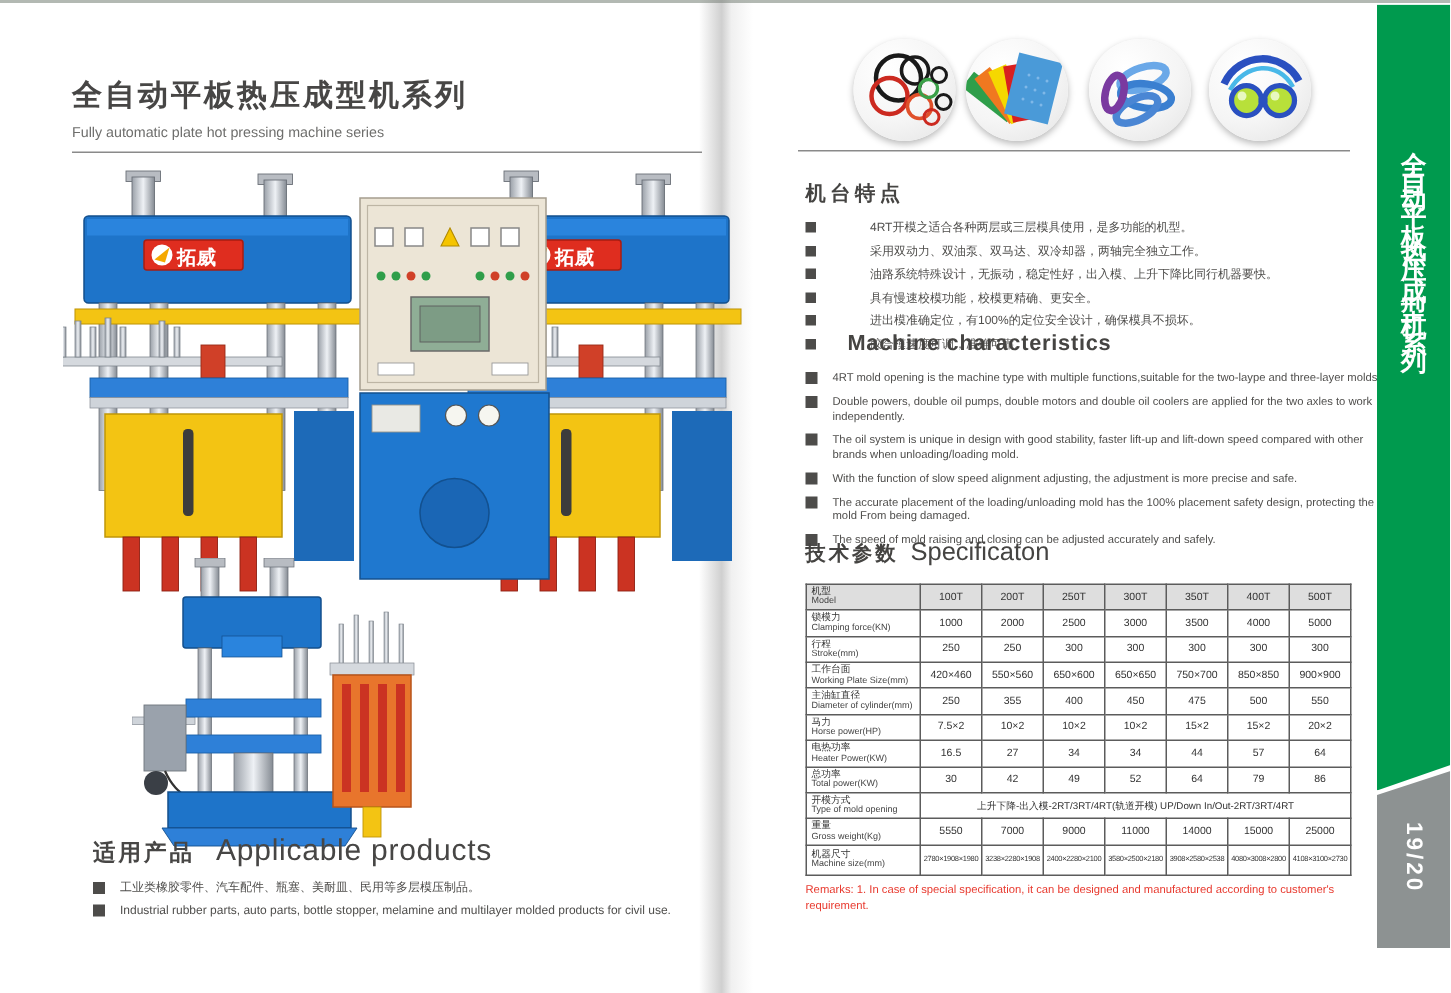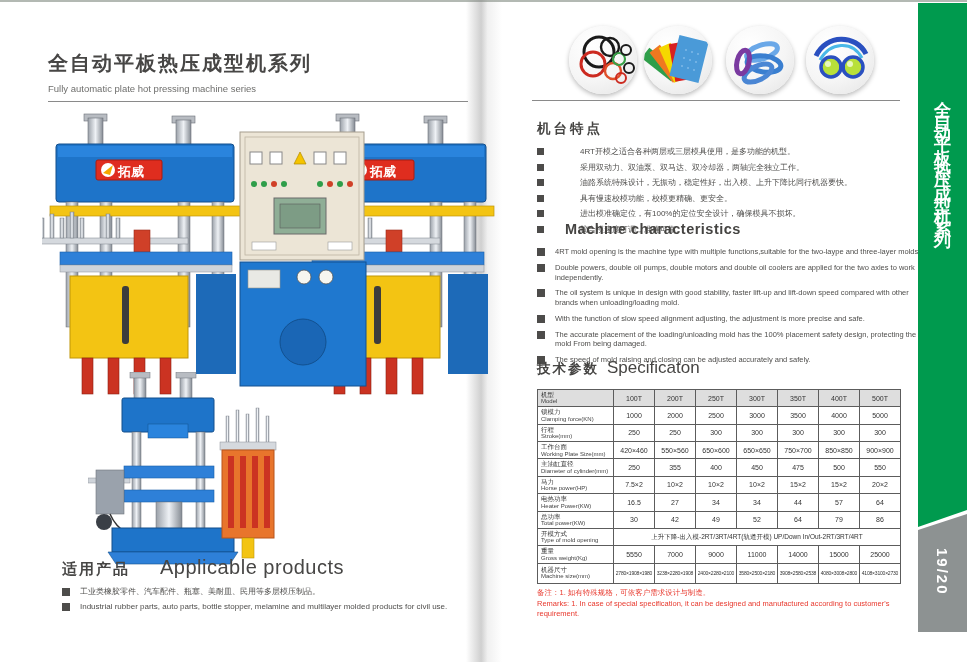--- a/index.html
+++ b/index.html
@@ -12,21 +12,21 @@
   #rule-left{left:48px;top:101px;width:420px;}
   #rule-right{left:532px;top:100px;width:368px;}
 
   
   #page-title{position:absolute;left:48px;top:50px;}
   #page-title h1{margin:0;font-size:20px;font-weight:bold;color:#474645;letter-spacing:2px;}
   #page-title .sub{margin-top:6px;font-size:9.5px;color:#6e6e6c;}
   #big-machine{position:absolute;left:42px;top:112px;}
   #small-machine{position:absolute;left:88px;top:372px;}
   #applicable{position:absolute;left:62px;top:556px;width:440px;}
-  #applicable .hrow{display:flex;align-items:baseline;color:#474645;gap:16px;}
+  #applicable .hrow{display:flex;align-items:baseline;color:#474645;}
   #applicable .zh{font-size:15px;font-weight:bold;margin-right:14px;letter-spacing:2px;}
   #applicable .en{font-size:20px;font-weight:normal;letter-spacing:.5px;}
   .blist{list-style:none;margin:8px 0 0 0;padding:0;}
   .blist li{display:flex;align-items:flex-start;margin-bottom:5px;}
   .sq{width:8px;height:8px;background:#4d4c4a;margin:1px 10px 0 0;flex:none;}
   .bt{font-size:8px;color:#4f4e4c;line-height:1.25;}
 
   
   .photo{position:absolute;top:26px;width:68px;height:68px;border-radius:50%;overflow:hidden;
     background:radial-gradient(circle at 35% 28%,#ffffff 0%,#f5f5f5 55%,#e3e3e3 100%);
@@ -477,21 +477,20 @@
             <td>3580×2500×2180</td>
             <td>3908×2580×2538</td>
             <td>4080×3008×2800</td>
             <td>4108×3100×2730</td>
           </tr>
         </tbody>
     </table>
   </div>
 
   <div id="remarks">
-    <div>备注：1. 如有特殊规格，可依客户需求设计与制造。</div>
     <div>Remarks: 1. In case of special specification, it can be designed and manufactured according to customer's requirement.</div>
   </div>
 
   <div id="green-band">
     <div id="v-title">全自动平板热压成型机系列</div>
   </div>
   <div id="gray-band">
     <div id="page-num">19/20</div>
   </div>
 </div>

